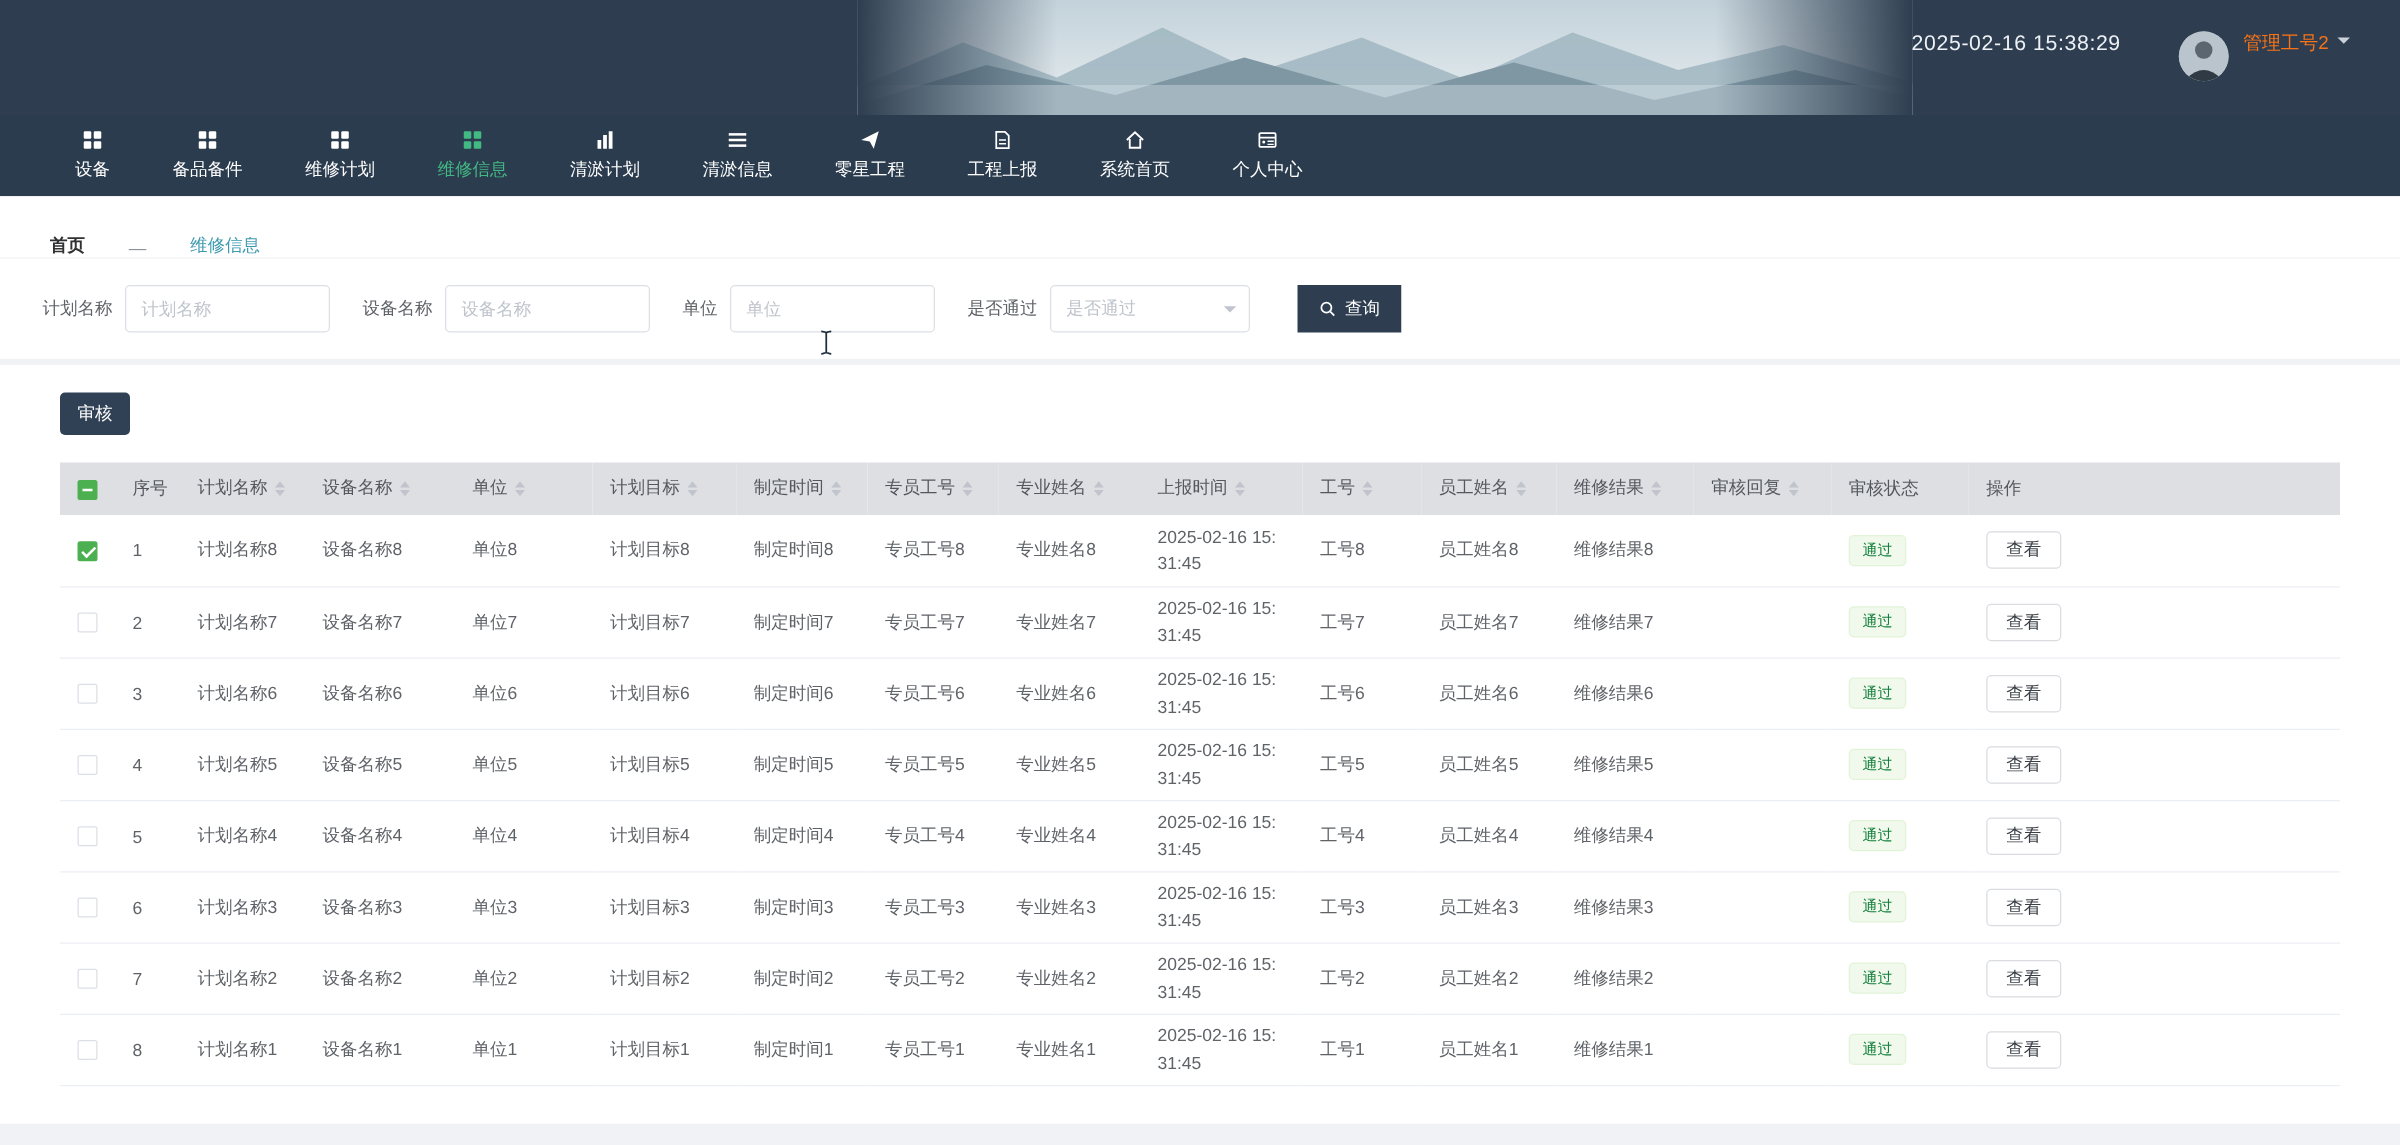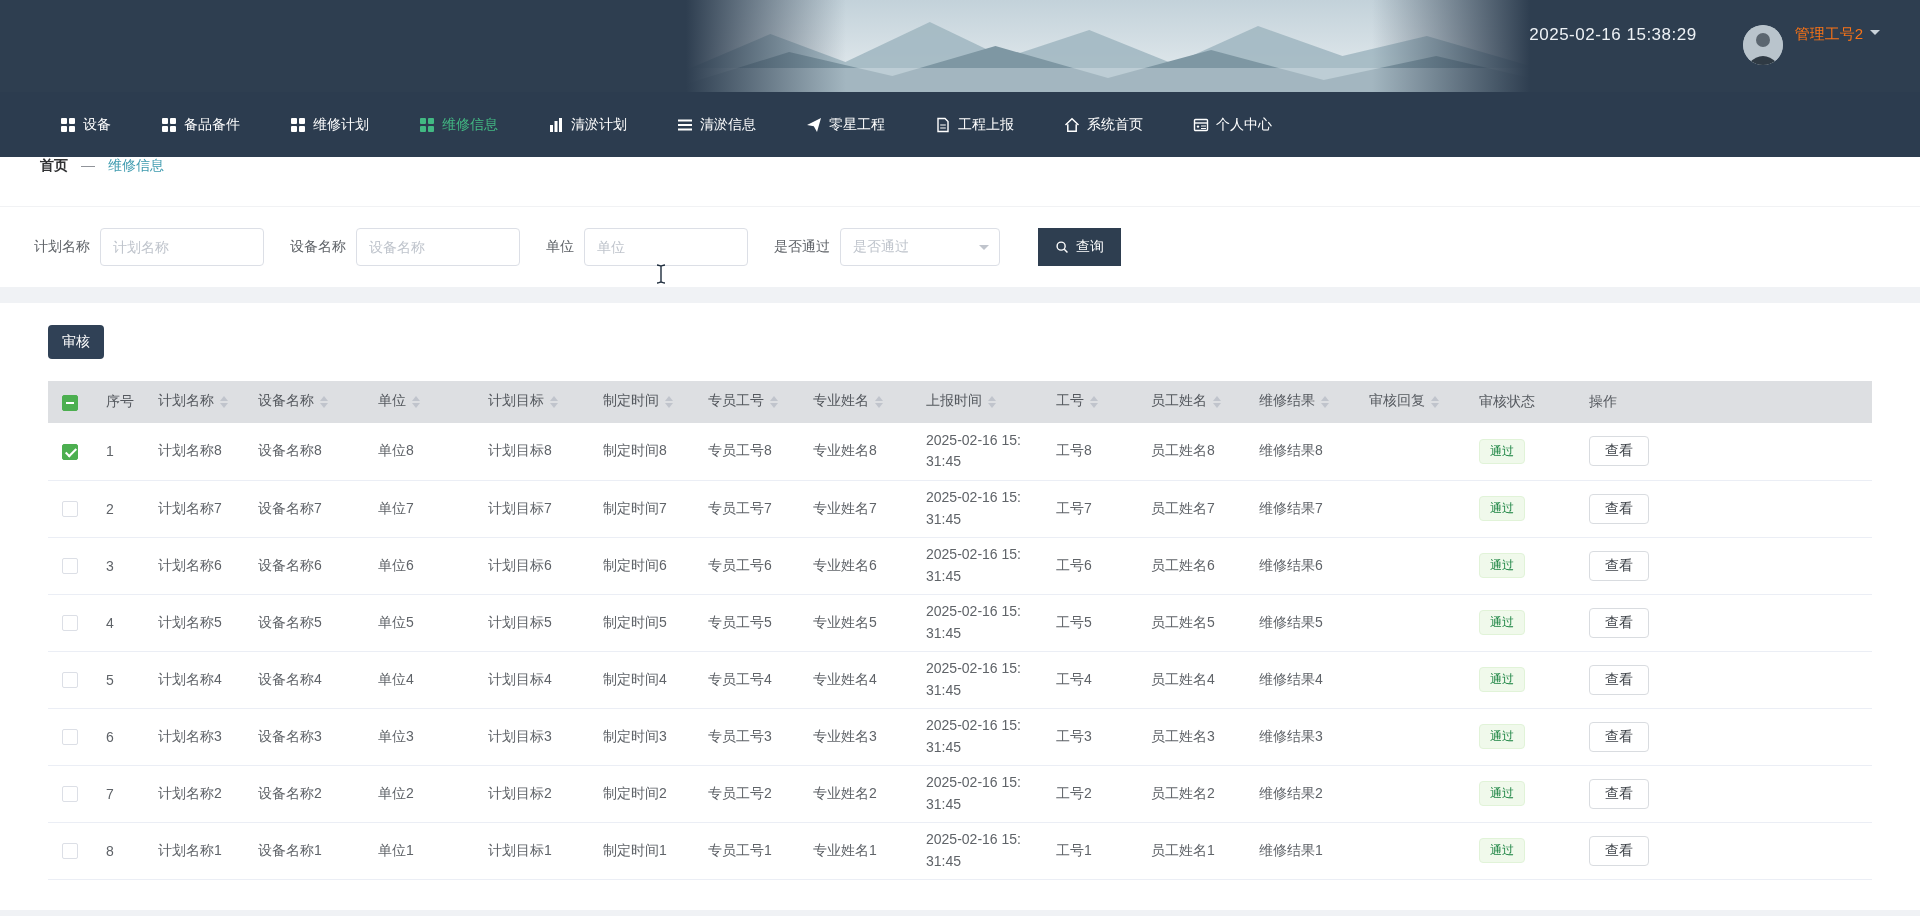--- a/index.html
+++ b/index.html
@@ -21,47 +21,47 @@
     background: linear-gradient(to left, #2e3e50 0%, rgba(46,62,80,0) 100%); }
   .app-title { position: relative; z-index: 2; margin: 0 0 0 40px; font-size: 22px; font-weight: bold; color: #ffffff; letter-spacing: 1px; }
   .header-right { position: absolute; right: 40px; top: 0; height: 100%; display: flex; align-items: flex-start; z-index: 2; margin-top: 25px; }
   .clock { font-size: 17px; color: #edf1f5; margin-right: 46px; letter-spacing: 0.5px; }
   .avatar { width: 40px; height: 40px; border-radius: 50%; overflow: hidden; display: inline-flex; background: #b9c4cc; cursor: pointer; }
   .username { color: #f97316; font-size: 15px; margin: 0 7px 0 12px; cursor: pointer; }
   .caret-down { width: 0; height: 0; border: 5px solid transparent; border-top-color: #c9d2da; margin-top: 5px; cursor: pointer; }
 
   
   .main-nav { height: 65px; background: #2c3c4f; display: flex; align-items: center; padding-left: 60px; gap: 50px; }
-  .nav-item { display: flex; flex-direction: row; align-items: center; gap: 7px; color: #ffffff; cursor: pointer; }
+  .nav-item { display: flex; flex-direction: column; align-items: center; gap: 7px; color: #ffffff; cursor: pointer; }
   .nav-item .nav-icon { width: 16px; height: 16px; display: block; }
   .nav-item .nav-icon svg { display: block; }
   .nav-item .nav-label { font-size: 14px; white-space: nowrap; }
   .nav-item.active { color: #42b983; }
 
   
-  .breadcrumb-bar { background: #ffffff; height: 50px; display: flex; align-items: flex-start; padding-left: 40px; font-size: 14px; border-bottom: 1px solid #f1f2f4; }
+  .breadcrumb-bar { background: #ffffff; height: 50px; display: flex; align-items: flex-end; padding-left: 40px; font-size: 14px; border-bottom: 1px solid #f1f2f4; gap: 22px; }
   .bc-home { font-weight: bold; color: #303133; cursor: pointer; }
   .bc-sep { margin: 0 13px; color: #909399; }
   .bc-current { color: #3c9aae; cursor: pointer; }
 
   
   .filter-bar { background: #ffffff; height: 80px; display: flex; align-items: center; padding-left: 34px; }
   .filter-group { display: flex; align-items: center; margin-right: 26px; }
   .filter-label { font-size: 14px; color: #5f6368; margin-right: 10px; white-space: nowrap; }
   .text-input { width: 164px; height: 38px; border: 1px solid #dcdfe6; border-radius: 4px; padding: 0 12px; font-size: 14px; color: #303133; background: #fff; outline: none; font-family: inherit; }
   .text-input::placeholder { color: #bfc4cc; }
   .select-box { width: 160px; height: 38px; border: 1px solid #dcdfe6; border-radius: 4px; display: flex; align-items: center; justify-content: space-between; padding: 0 10px 0 12px; background: #fff; cursor: pointer; }
   .select-placeholder { color: #bfc4cc; font-size: 14px; }
   .select-caret { width: 0; height: 0; border: 5px solid transparent; border-top-color: #c0c4cc; margin-top: 5px; }
   .search-btn { display: inline-flex; align-items: center; gap: 7px; height: 38px; padding: 0 17px; margin-left: 12px;
     background: #2e3e50; color: #ffffff; border: none; border-radius: 0; font-size: 14px; cursor: pointer; font-family: inherit; }
   .search-btn svg { display: block; }
 
   
-  .content-card { background: #ffffff; margin-top: 16px; padding: 16px 0 30px; min-height: 592px; }
+  .content-card { background: #ffffff; margin-top: 5px; padding: 16px 0 30px; min-height: 592px; }
   .audit-btn { display: block; margin: 6px 0 22px 48px; height: 34px; padding: 0 14px; background: #304156; color: #fff; border: none; border-radius: 4px; font-size: 14px; cursor: pointer; font-family: inherit; }
   .data-table { width: 1824px; margin: 0 48px; border-collapse: collapse; table-layout: fixed; font-size: 14px; color: #5f6368; }
   .data-table thead th { background: #dddfe2; height: 42px; text-align: left; padding: 0 14px; font-weight: 500; color: #54585e; white-space: nowrap; }
   .data-table tbody td { height: 57px; padding: 4px 14px; border-bottom: 1px solid #ebeef5; background: #fff; text-align: left; }
   .cb-cell { text-align: center !important; padding: 0 !important; }
   .th-inner { display: inline-flex; align-items: flex-start; }
   .sort-caret { display: inline-flex; flex-direction: column; margin-left: 6px; cursor: pointer; }
   .sort-caret .up { width: 0; height: 0; border: 4px solid transparent; border-bottom: 5px solid #c0c4cc; margin-bottom: 2px; }
   .sort-caret .down { width: 0; height: 0; border: 4px solid transparent; border-top: 5px solid #c0c4cc; }
   .td-report { word-break: break-all; line-height: 1.55; }

